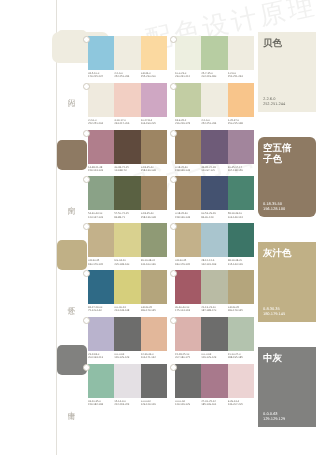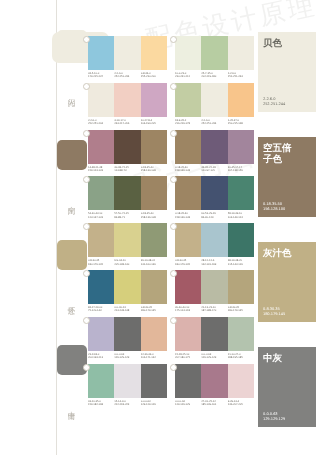--- a/index.html
+++ b/index.html
@@ -478,21 +478,21 @@
           <div class="panel-name" style="color: rgb(107, 106, 98);">
             <div>贝色</div>
           </div>
           <div class="panel-codes" style="color: rgb(107, 106, 98);">
             <span>2-2-6-0</span>
             <span>252-251-244</span>
           </div>
         </div>
       </div>
       <div class="panel" style="top: 137px;">
-        <div class="panel-body" style="background: rgb(142, 122, 99);">
+        <div class="panel-body" style="background: rgb(142, 122, 99); border-radius: 6px;">
           <div class="panel-name" style="color: rgb(255, 255, 255);">
             <div>空五倍</div>
             <div>子色</div>
           </div>
           <div class="panel-codes" style="color: rgb(255, 255, 255);">
             <span>0-18-35-50</span>
             <span>156-128-100</span>
           </div>
         </div>
       </div>

